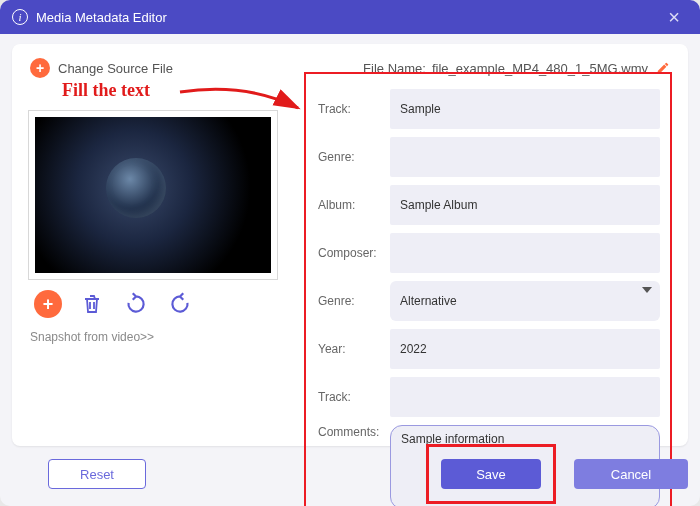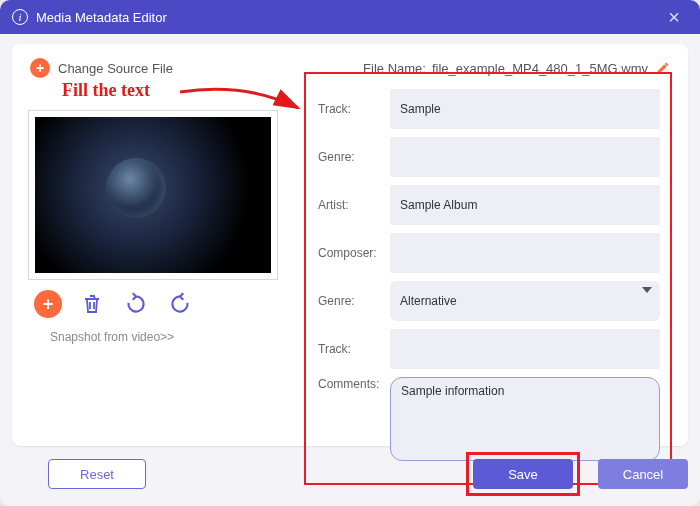--- a/index.html
+++ b/index.html
@@ -107,21 +107,20 @@
   .tool-row .ico.plus-circle2 {
     border-radius:50%;
     background:#ff6a3d; color:#fff;
     font-size:18px; font-weight:bold;
   }
   .tool-row svg { display:block; }
   .snapshot-link {
     font-size: 12px;
     color: #8a8a8a;
     padding: 6px 2px;
-    margin-left: 20px;
   }
   .right-col {
     position: absolute;
     top: 28px; right: 16px; left: 292px;
     border: 2px solid #ec1c24;
     padding: 15px 10px 14px 12px;
   }
   .field-row {
     display: flex; align-items: center;
     margin-bottom: 8px;
@@ -178,24 +177,24 @@
     margin-left:36px;
   }
   .footer .spacer { flex:1; }
   .btn-save {
     width: 100px;
     background:#5c5bd6; color:#fff;
     border:none;
   }
   .save-wrap {
     border:3px solid #ec1c24;
-    padding:4px;
+    padding:12px;
   }
   .btn-cancel {
-    width: 90px;
+    width: 114px;
     background:#7e7de0; color:#fff;
     border:none;
     margin-left: 18px;
   }
 </style>
 </head>
 <body>
 
 <div class="window">
 
@@ -259,33 +258,37 @@
     <div class="right-col">
       <div class="field-row">
         <label>Track:</label>
         <input class="inp" value="Sample" style="">
       </div>
       <div class="field-row">
         <label>Genre:</label>
         <input class="inp" value="" style="">
       </div>
       <div class="field-row">
-        <label>Artist:</label>
+        <label>Album:</label>
         <input class="inp" value="Sample Album" style="">
       </div>
       <div class="field-row">
         <label>Composer:</label>
         <input class="inp" value="" style="">
       </div>
       <div class="field-row">
         <label>Genre:</label>
         <div class="sel">
           <span>Alternative</span>
           <span class="caret"></span>
         </div>
+      </div>
+      <div class="field-row">
+        <label>Year:</label>
+        <input class="inp" value="2022" style="">
       </div>
       <div class="field-row">
         <label>Track:</label>
         <input class="inp" value="" style="">
       </div>
       <div class="field-row comments-row">
         <label>Comments:</label>
         <textarea style="">Sample information</textarea>
       </div>
     </div>

